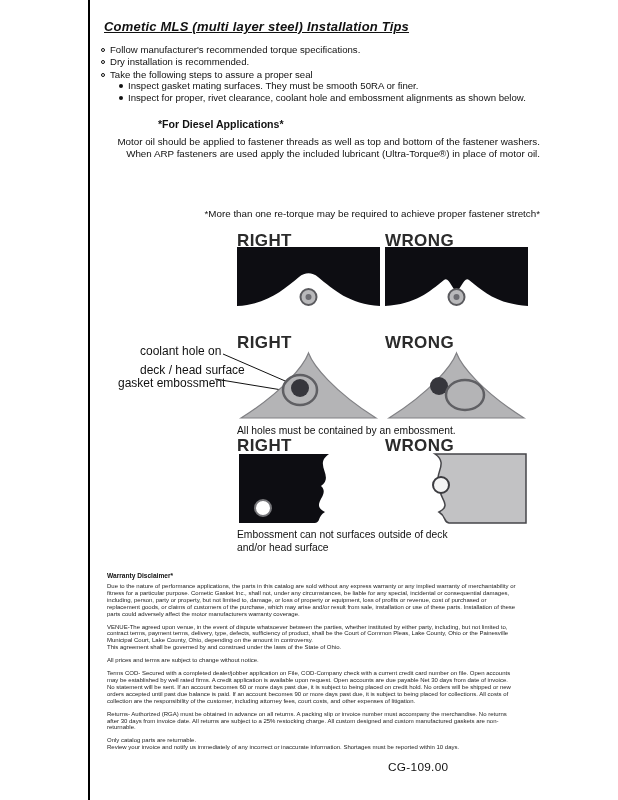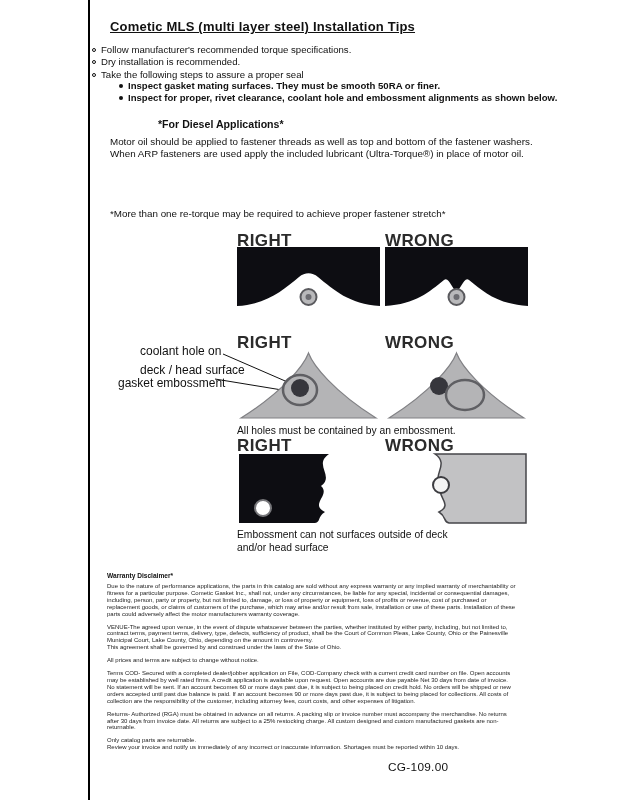--- a/index.html
+++ b/index.html
@@ -1,29 +1,29 @@
 <!DOCTYPE html>
 <html><head>
 <meta charset="utf-8">
 <style>
   * { margin:0; padding:0; box-sizing:border-box; }
   html,body { background:#9a9a9a; }
   body { font-family:"Liberation Sans", sans-serif; color:#111; }
   .page { position:relative; width:618px; height:800px; background:#ffffff; margin:0 auto; overflow:hidden; }
   .abs { position:absolute; }
   .edge-line { left:88px; top:0; width:2px; height:800px; background:#000; }
-  .title { left:110px; top:19px; font-size:13px; font-weight:bold; text-decoration:underline; letter-spacing:0.2px; white-space:nowrap; }
+  .title { left:104px; top:19px; font-size:13px; font-weight:bold; text-decoration:underline; letter-spacing:0.2px; white-space:nowrap;font-style:italic; }
   ul { list-style:none; }
-  .tips { left:92px; top:44px; }
+  .tips { left:101px; top:44px; }
   .tips li, .subtips li { display:flex; align-items:flex-start; gap:5px; font-size:9.6px; line-height:12.4px; white-space:nowrap; }
   .marker-o { width:4px; height:4px; border:1px solid #111; border-radius:50%; margin-top:4px; flex:0 0 auto; }
   .marker-dot { width:4px; height:4px; background:#111; border-radius:50%; margin-top:4px; flex:0 0 auto; }
-  .subtips { left:119px; top:80px;font-weight:bold; }
+  .subtips { left:119px; top:80px; }
   .h2 { left:110px; top:118px; font-size:10.6px; font-weight:bold;margin-left:48px; }
-  .body { left:110px; width:430px; font-size:9.8px; line-height:12.2px; white-space:pre-line; }
+  .body { left:110px; width:430px; font-size:9.8px; line-height:12.2px; white-space:pre-line;text-align:right; }
   .dg-head { width:143px; font-size:17px; color:#2b2b2b; letter-spacing:0.4px;font-weight:bold; }
   .caption { font-size:10.3px; line-height:13px; white-space:pre-line; }
   .callout { font-size:12px; line-height:19px; white-space:pre-line; }
   .panel { display:block; }
   .warr-head { left:107px; top:572px; font-size:6.6px; font-weight:bold; }
   .warr { left:107px; top:583px; width:410px; font-size:6px; line-height:6.9px; color:#1d1d1d; }
   .warr p { margin-bottom:6px; white-space:pre-line; }
   .doccode { left:388px; top:760px; font-size:11.8px; letter-spacing:0.3px; }
 </style>
 </head>

